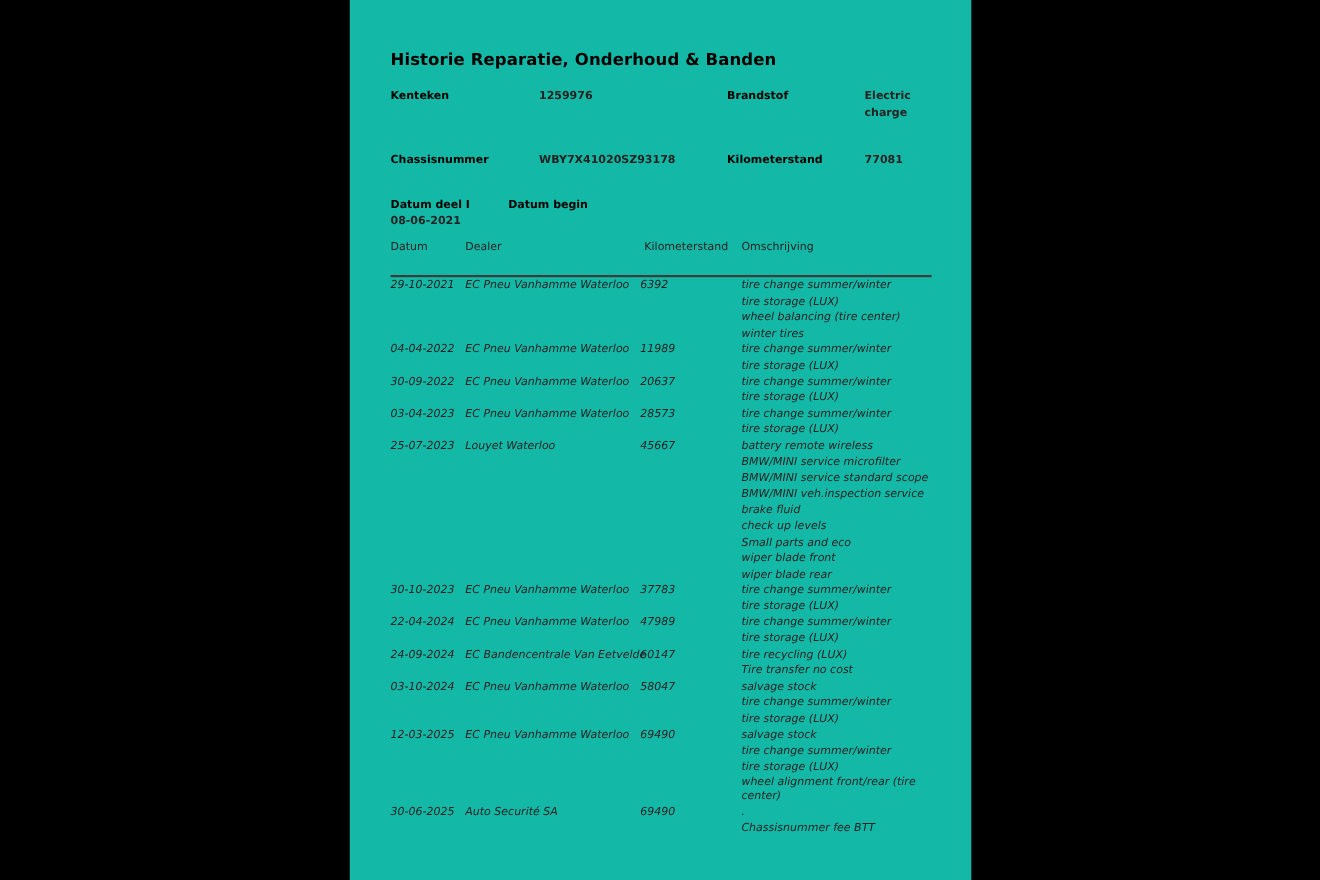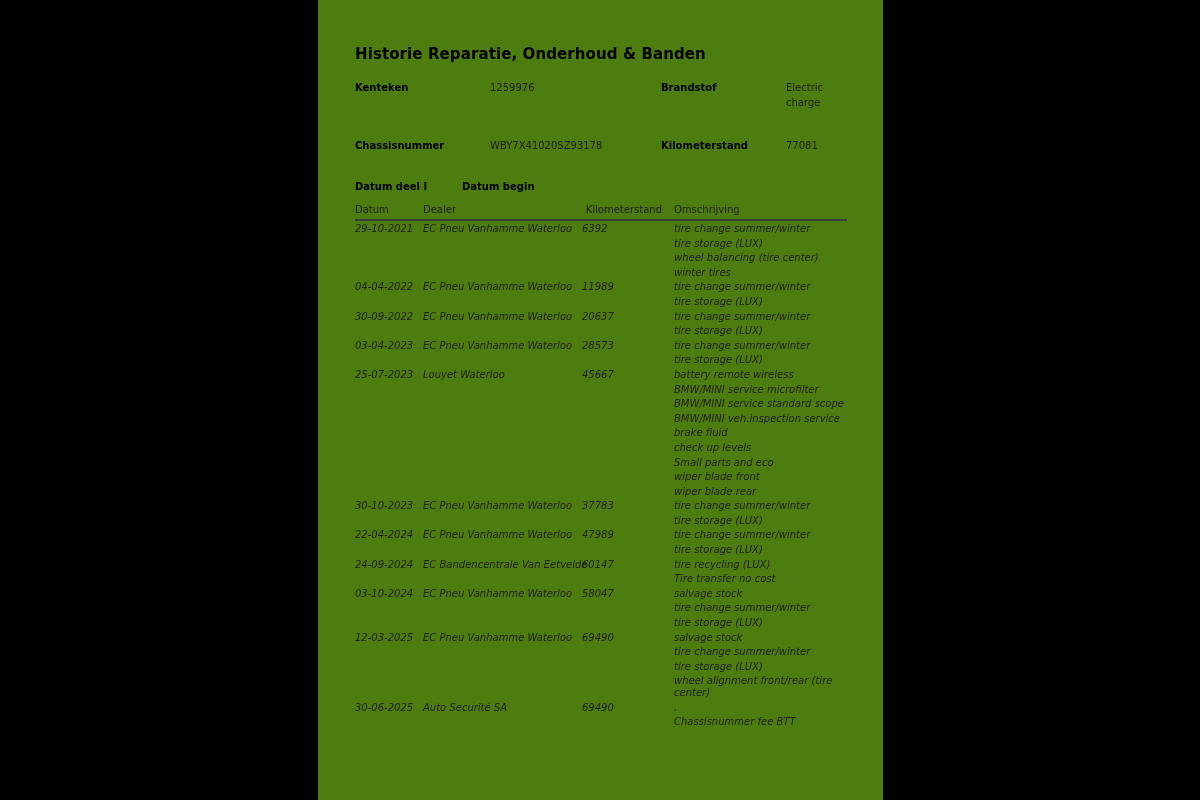--- a/index.html
+++ b/index.html
@@ -10,21 +10,21 @@
     height: 800px;
     overflow: hidden;
     font-family: "DejaVu Sans", "Liberation Sans", sans-serif;
   }
   .page {
     position: absolute;
     left: 318px;
     top: 0;
     width: 565px;
     height: 800px;
-    background: #4d7c0f;
+    background: #14b8a6;
   }
   .content {
     padding: 46px 36px 0 37px;
     font-size: 10px;
     color: #222222;
   }
   h1.doc-title {
     font-size: 15px;
     line-height: 16px;
     margin: 0 0 18px 0;
@@ -32,35 +32,35 @@
     font-weight: bold;
     letter-spacing: 0.1px;
   }
   .kv-grid {
     display: grid;
     line-height: 15px;
   }
   .kv-grid.two-col-pairs { grid-template-columns: 107px 143px 97px auto; }
   .kv-grid.one-col-pair  { grid-template-columns: 107px auto; }
   .kv-label { font-weight: bold; color: #000000; }
-  .kv-value { white-space: pre-wrap; }
+  .kv-value { white-space: pre-wrap; font-weight: bold; }
   .group-1 { margin-bottom: 26px; gap: 28px; }
   .group-2 { margin-bottom: 13px; }
   .group-3 { margin-bottom: 10px; }
   .section-title {
     font-weight: bold;
     color: #000000;
     line-height: 15px;
     margin-bottom: 3px;
   }
   .thead {
     display: grid;
     grid-template-columns: 68px 159px 80px 182px;
     line-height: 11px;
-    padding-bottom: 4px;
+    padding-bottom: 20px;
     border-bottom: 2px solid #3c3c3c;
   }
   .thead .col-km { text-align: right; }
   .thead .col-desc { padding-left: 12px; }
   .trow {
     display: grid;
     grid-template-columns: 68px 159px 80px 182px;
     align-items: start;
   }
   .trow > div { line-height: 11.5px; }
@@ -87,20 +87,21 @@
       <div class="kv-label">Chassisnummer</div>
       <div class="kv-value">WBY7X41020SZ93178</div>
       <div class="kv-label">Kilometerstand</div>
       <div class="kv-value">77081</div>
     </div>
 
 
     <div class="kv-grid one-col-pair group-3">
       <div class="kv-label">Datum deel I</div>
       <div class="kv-label">Datum begin</div>
+      <div class="kv-value">08-06-2021</div>
     </div>
 
 
     <div>
       <div class="thead">
         <div class="col-date">Datum</div>
         <div class="col-dealer">Dealer</div>
         <div class="col-km">Kilometerstand</div>
         <div class="col-desc">Omschrijving</div>
       </div>

